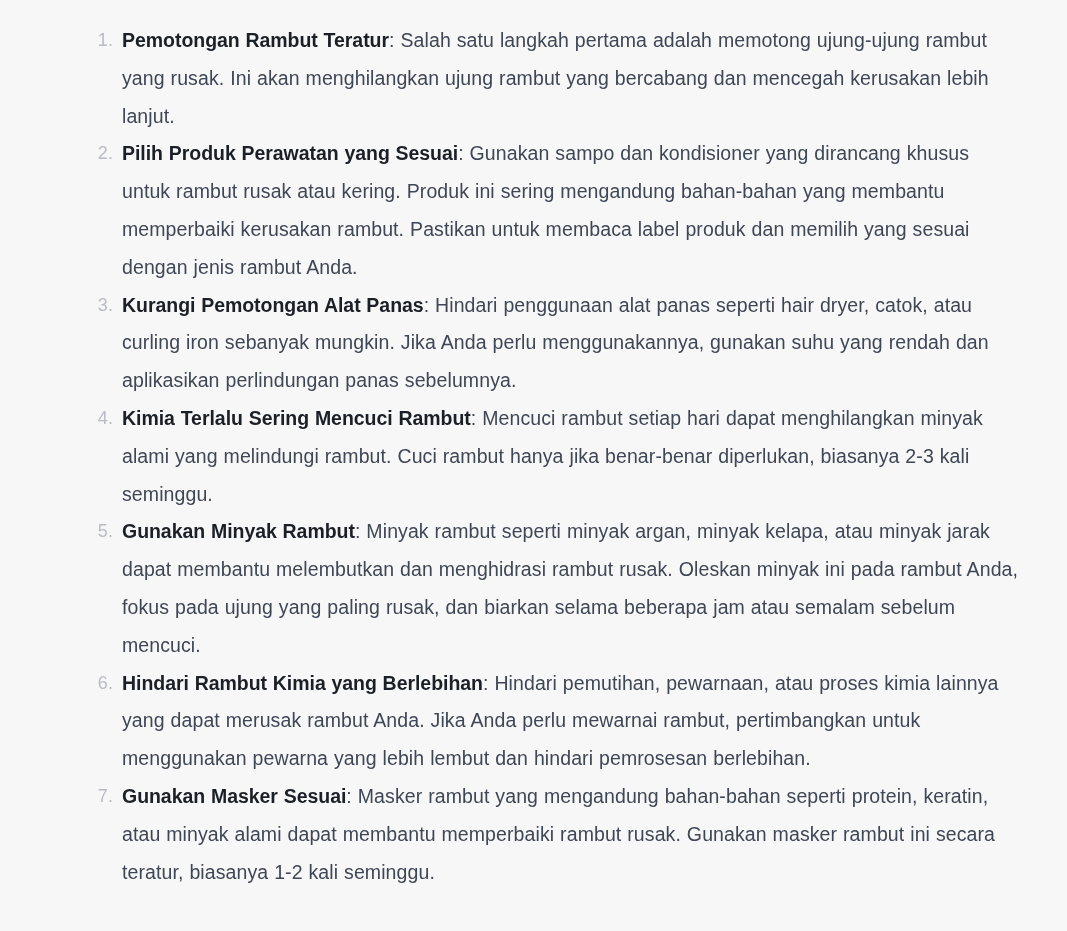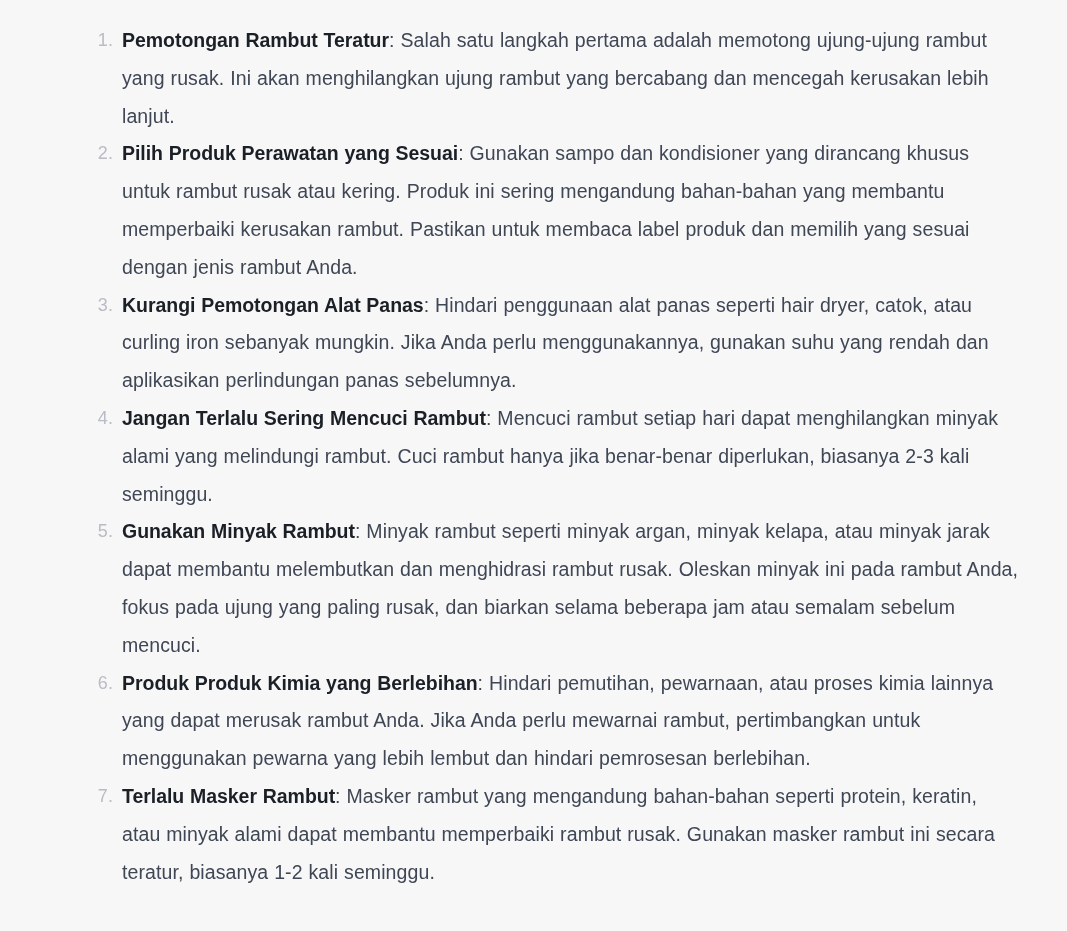--- a/index.html
+++ b/index.html
@@ -78,29 +78,29 @@
 
     <li class="tip-item">
       <span class="tip-marker">2.</span><span class="tip-title">Pilih Produk Perawatan yang Sesuai</span><span class="tip-sep">:</span><span class="tip-body"> Gunakan sampo dan kondisioner yang dirancang khusus untuk rambut rusak atau kering. Produk ini sering mengandung bahan-bahan yang membantu memperbaiki kerusakan rambut. Pastikan untuk membaca label produk dan memilih yang sesuai dengan jenis rambut Anda.</span>
     </li>
 
     <li class="tip-item">
       <span class="tip-marker">3.</span><span class="tip-title">Kurangi Pemotongan Alat Panas</span><span class="tip-sep">:</span><span class="tip-body"> Hindari penggunaan alat panas seperti hair dryer, catok, atau curling iron sebanyak mungkin. Jika Anda perlu menggunakannya, gunakan suhu yang rendah dan aplikasikan perlindungan panas sebelumnya.</span>
     </li>
 
     <li class="tip-item">
-      <span class="tip-marker">4.</span><span class="tip-title">Jangan Terlalu Sering Mencuci Rambut</span><span class="tip-sep">:</span><span class="tip-body"> Mencuci rambut setiap hari dapat menghilangkan minyak alami yang melindungi rambut. Cuci rambut hanya jika benar-benar diperlukan, biasanya 2-3 kali seminggu.</span>
+      <span class="tip-marker">4.</span><span class="tip-title">Kimia Terlalu Sering Mencuci Rambut</span><span class="tip-sep">:</span><span class="tip-body"> Mencuci rambut setiap hari dapat menghilangkan minyak alami yang melindungi rambut. Cuci rambut hanya jika benar-benar diperlukan, biasanya 2-3 kali seminggu.</span>
     </li>
 
     <li class="tip-item">
       <span class="tip-marker">5.</span><span class="tip-title">Gunakan Minyak Rambut</span><span class="tip-sep">:</span><span class="tip-body"> Minyak rambut seperti minyak argan, minyak kelapa, atau minyak jarak dapat membantu melembutkan dan menghidrasi rambut rusak. Oleskan minyak ini pada rambut Anda, fokus pada ujung yang paling rusak, dan biarkan selama beberapa jam atau semalam sebelum mencuci.</span>
     </li>
 
     <li class="tip-item">
-      <span class="tip-marker">6.</span><span class="tip-title">Produk Produk Kimia yang Berlebihan</span><span class="tip-sep">:</span><span class="tip-body"> Hindari pemutihan, pewarnaan, atau proses kimia lainnya yang dapat merusak rambut Anda. Jika Anda perlu mewarnai rambut, pertimbangkan untuk menggunakan pewarna yang lebih lembut dan hindari pemrosesan berlebihan.</span>
+      <span class="tip-marker">6.</span><span class="tip-title">Hindari Rambut Kimia yang Berlebihan</span><span class="tip-sep">:</span><span class="tip-body"> Hindari pemutihan, pewarnaan, atau proses kimia lainnya yang dapat merusak rambut Anda. Jika Anda perlu mewarnai rambut, pertimbangkan untuk menggunakan pewarna yang lebih lembut dan hindari pemrosesan berlebihan.</span>
     </li>
 
     <li class="tip-item">
-      <span class="tip-marker">7.</span><span class="tip-title">Terlalu Masker Rambut</span><span class="tip-sep">:</span><span class="tip-body"> Masker rambut yang mengandung bahan-bahan seperti protein, keratin, atau minyak alami dapat membantu memperbaiki rambut rusak. Gunakan masker rambut ini secara teratur, biasanya 1-2 kali seminggu.</span>
+      <span class="tip-marker">7.</span><span class="tip-title">Gunakan Masker Sesuai</span><span class="tip-sep">:</span><span class="tip-body"> Masker rambut yang mengandung bahan-bahan seperti protein, keratin, atau minyak alami dapat membantu memperbaiki rambut rusak. Gunakan masker rambut ini secara teratur, biasanya 1-2 kali seminggu.</span>
     </li>
 
   </ol>
 </main>
 
 </body></html>

